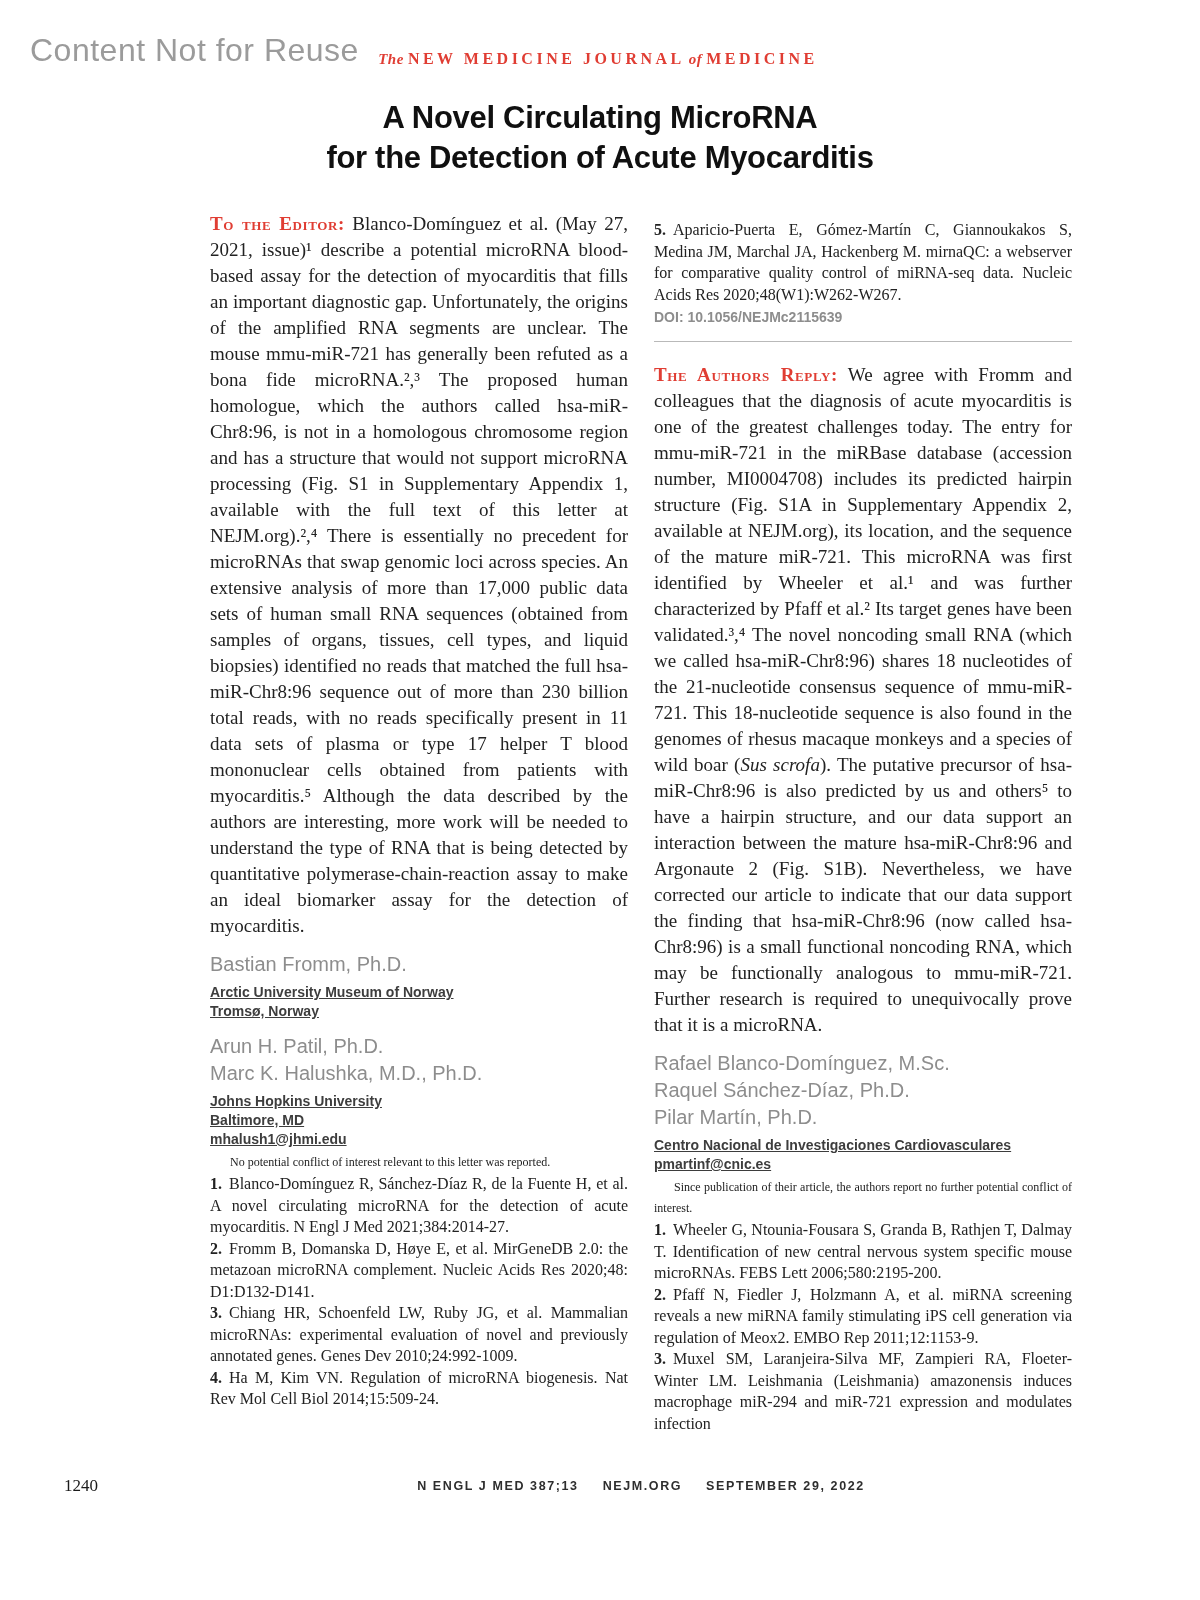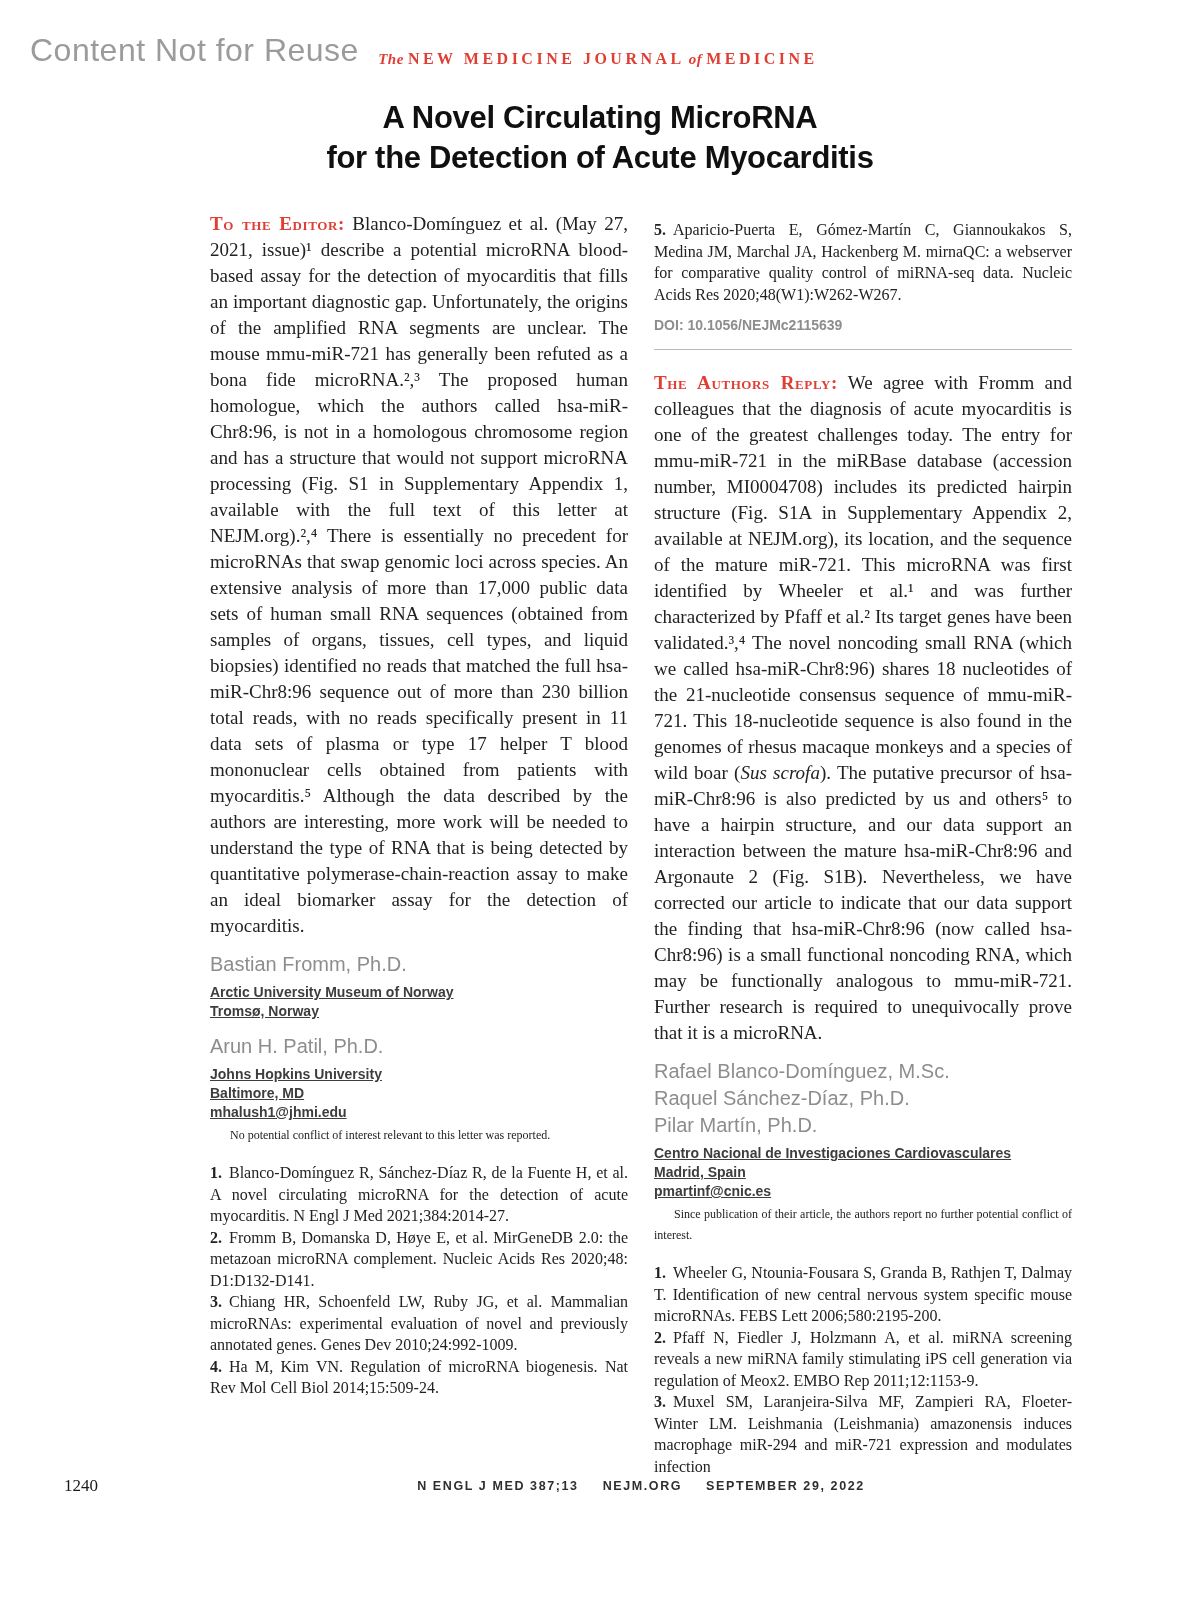--- a/index.html
+++ b/index.html
@@ -27,25 +27,25 @@
   .columns{position:absolute;top:211px;left:210px;width:862px;display:flex;gap:26px;}
   .col{width:418px;}
   .body-text{font-size:19px;line-height:26px;text-align:justify;color:var(--ink);}
   .lead-in{color:var(--red);font-weight:700;font-variant:small-caps;letter-spacing:.6px;}
   .sig-name{font-family:"Liberation Sans","DejaVu Sans",sans-serif;
         font-size:20px;line-height:27px;color:var(--gray-name);}
   .sig-block{margin-top:12px;}
   .affil{font-family:"Liberation Sans","DejaVu Sans",sans-serif;
         font-size:14px;font-weight:700;line-height:19px;color:var(--affil-ink);margin-top:5px;text-decoration:underline;}
   .disclosure{font-size:12px;line-height:21px;text-align:justify;text-indent:20px;margin-top:3px;}
-  .refs{margin-top:16px;font-size:16px;line-height:21.5px;text-align:justify;}
+  .refs{font-size:16px;line-height:21.5px;text-align:justify;}
   .ref-item{margin:0;}
   .ref-num{font-weight:700;margin-right:7px;}
   .doi{font-family:"Liberation Sans","DejaVu Sans",sans-serif;
-        font-size:14px;font-weight:700;color:var(--gray-name);margin-top:12px;}
+        font-size:14px;font-weight:700;color:var(--gray-name);margin-top:4px;}
   .rule{border:0;border-top:1px solid #b9b9b9;margin:16px 0 20px 0;}
   .reply-col-top{margin-top:8px;}
   .footer-page-num{position:absolute;top:1476px;left:64px;font-size:17px;color:#1a1a1a;}
   .footer-center{position:absolute;top:1479px;left:210px;width:862px;text-align:center;
         font-family:"Liberation Sans","DejaVu Sans",sans-serif;font-size:12.5px;font-weight:700;
         letter-spacing:1.6px;color:#2e2e2e;white-space:nowrap;}
   .footer-center .seg{margin:0 12px;}
 </style>
 </head>
 <body>
@@ -69,20 +69,21 @@
       <div class="sig-block">
         <div class="sig-name">Bastian Fromm, Ph.D.</div>
         <div class="affil">
           <div>Arctic University Museum of Norway</div>
           <div>Tromsø, Norway</div>
         </div>
       </div>
 
       <div class="sig-block">
         <div class="sig-name">Arun H. Patil, Ph.D.</div>
+        <div class="sig-name">Marc K. Halushka, M.D., Ph.D.</div>
         <div class="affil">
           <div>Johns Hopkins University</div>
           <div>Baltimore, MD</div>
           <div>mhalush1@jhmi.edu</div>
         </div>
       </div>
 
       <p class="disclosure">No potential conflict of interest relevant to this letter was reported.</p>
 
       <div class="refs">
@@ -103,21 +104,20 @@
       <hr class="rule">
 
       <p class="body-text"><span class="lead-in">The Authors Reply:</span><span> We agree with Fromm and colleagues that the diagnosis of acute myocarditis is one of the greatest challenges today. The entry for mmu-miR-721 in the miRBase database (accession number, MI0004708) includes its predicted hairpin structure (Fig. S1A in Supplementary Appendix 2, available at NEJM.org), its location, and the sequence of the mature miR-721. This microRNA was first identified by Wheeler et al.¹ and was further characterized by Pfaff et al.² Its target genes have been validated.³,⁴ The novel noncoding small RNA (which we called hsa-miR-Chr8:96) shares 18 nucleotides of the 21-nucleotide consensus sequence of mmu-miR-721. This 18-nucleotide sequence is also found in the genomes of rhesus macaque monkeys and a species of wild boar (</span><i>Sus scrofa</i><span>). The putative precursor of hsa-miR-Chr8:96 is also predicted by us and others⁵ to have a hairpin structure, and our data support an interaction between the mature hsa-miR-Chr8:96 and Argonaute 2 (Fig. S1B). Nevertheless, we have corrected our article to indicate that our data support the finding that hsa-miR-Chr8:96 (now called hsa-Chr8:96) is a small functional noncoding RNA, which may be functionally analogous to mmu-miR-721. Further research is required to unequivocally prove that it is a microRNA.</span></p>
 
       <div class="sig-block">
         <div class="sig-name">Rafael Blanco-Domínguez, M.Sc.</div>
         <div class="sig-name">Raquel Sánchez-Díaz, Ph.D.</div>
         <div class="sig-name">Pilar Martín, Ph.D.</div>
         <div class="affil">
           <div>Centro Nacional de Investigaciones Cardiovasculares</div>
-          <div>Madrid, Spain</div>
           <div>pmartinf@cnic.es</div>
         </div>
       </div>
 
       <p class="disclosure">Since publication of their article, the authors report no further potential conflict of interest.</p>
 
       <div class="refs">
         <p class="ref-item"><span class="ref-num">1.</span><span>Wheeler G, Ntounia-Fousara S, Granda B, Rathjen T, Dalmay T. Identification of new central nervous system specific mouse microRNAs. FEBS Lett 2006;580:2195-200.</span></p>
         <p class="ref-item"><span class="ref-num">2.</span><span>Pfaff N, Fiedler J, Holzmann A, et al. miRNA screening reveals a new miRNA family stimulating iPS cell generation via regulation of Meox2. EMBO Rep 2011;12:1153-9.</span></p>
         <p class="ref-item"><span class="ref-num">3.</span><span>Muxel SM, Laranjeira-Silva MF, Zampieri RA, Floeter-Winter LM. Leishmania (Leishmania) amazonensis induces macrophage miR-294 and miR-721 expression and modulates infection</span></p>

